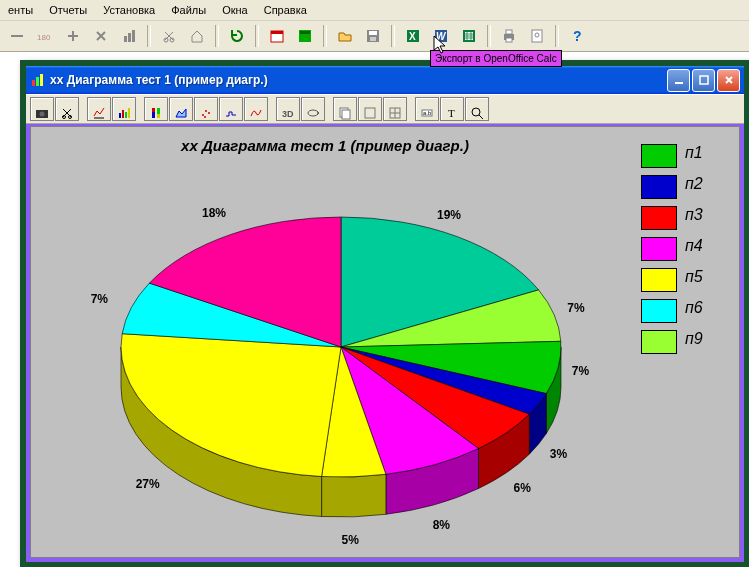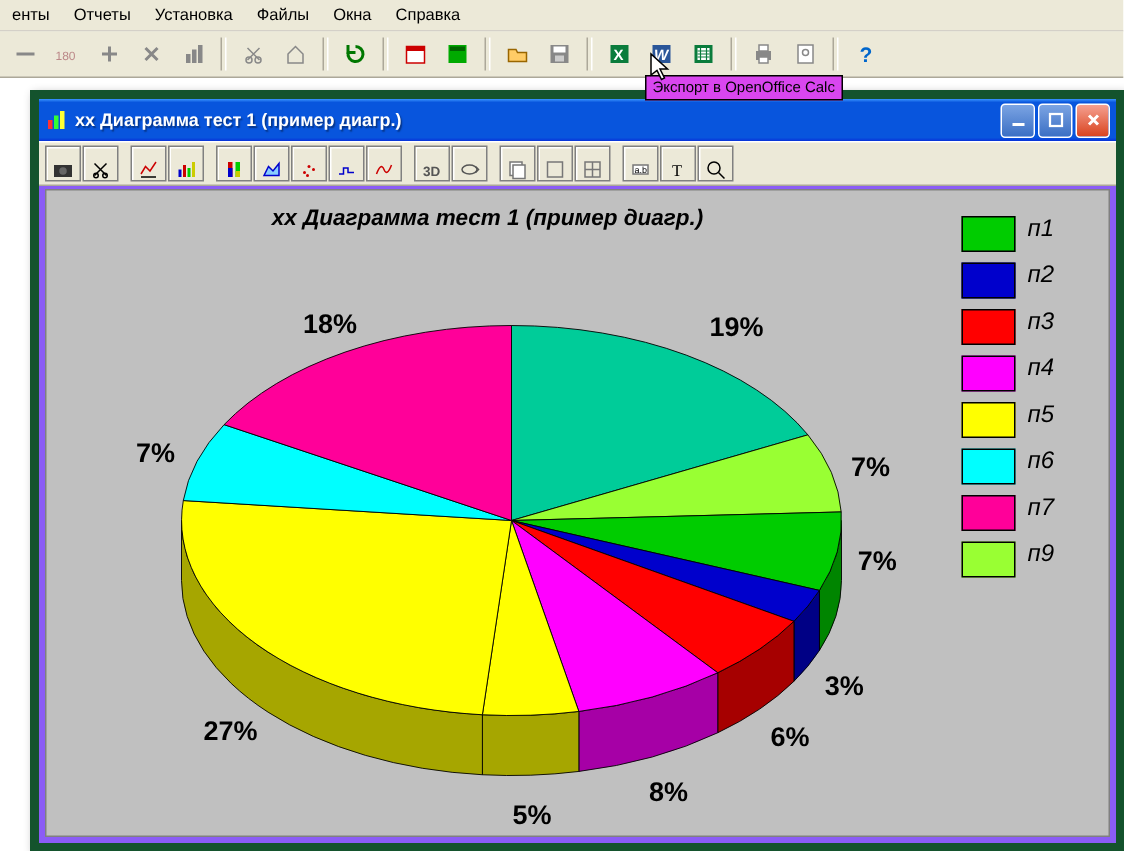--- a/index.html
+++ b/index.html
@@ -26,21 +26,21 @@
   .csep{width:6px}
   
   .plot{position:absolute;left:4px;top:60px;right:4px;bottom:4px;background:#c0c0c0;border:1px solid #808080}
   .charttitle{position:absolute;left:0;right:120px;top:10px;text-align:center;font-weight:bold;font-style:italic;font-size:15px}
   .legend{position:absolute;right:8px;top:10px;width:90px}
   .legrow{display:flex;margin:7px 0}
   .legsw{width:34px;height:22px;border:1px solid #000;margin-right:8px}
   .leglab{font-style:italic;font-size:16px}
   
   .piewrap{position:absolute;left:40px;top:50px;width:520px;height:360px}
-  .pielabel{position:absolute;font-weight:bold;font-size:18px}
+  .pielabel{position:absolute;font-weight:bold;font-size:12px}
   svg{overflow:visible}
 </style>
 </head>
 <body>
 
 <div class="menubar">
   <span>енты</span>
   <span>Отчеты</span>
   <span>Установка</span>
   <span>Файлы</span>
@@ -327,24 +327,20 @@
           <div class="legsw" style="background: rgb(255, 0, 255);"></div>
           <div class="leglab">п4</div>
         </div>
         <div class="legrow">
           <div class="legsw" style="background: rgb(255, 255, 0);"></div>
           <div class="leglab">п5</div>
         </div>
         <div class="legrow">
           <div class="legsw" style="background: rgb(0, 255, 255);"></div>
           <div class="leglab">п6</div>
-        </div>
-        <div class="legrow">
-          <div class="legsw" style="background: rgb(255, 0, 153);"></div>
-          <div class="leglab">п7</div>
         </div>
         <div class="legrow">
           <div class="legsw" style="background: rgb(153, 255, 51);"></div>
           <div class="leglab">п9</div>
         </div>
       </div>
 
     <div class="piewrap">
       <svg id="pieSvg" width="520" height="360">
           <g>
@@ -362,21 +358,21 @@
             <path d="M 270 170 L 475.3 216.6 A 220 130 0 0 1 458.3 237.2 Z" fill="#0000cc" stroke="#000" stroke-width="0.6"></path>
             <path d="M 270 170 L 458.3 237.2 A 220 130 0 0 1 407.5 271.5 Z" fill="#ff0000" stroke="#000" stroke-width="0.6"></path>
             <path d="M 270 170 L 407.5 271.5 A 220 130 0 0 1 314.9 297.3 Z" fill="#ff00ff" stroke="#000" stroke-width="0.6"></path>
             <path d="M 270 170 L 314.9 297.3 A 220 130 0 0 1 250.6 299.5 Z" fill="#ffff00" stroke="#000" stroke-width="0.6"></path>
             <path d="M 270 170 L 250.6 299.5 A 220 130 0 0 1 51.2 156.7 Z" fill="#ffff00" stroke="#000" stroke-width="0.6"></path>
             <path d="M 270 170 L 51.2 156.7 A 220 130 0 0 1 78.4 106.1 Z" fill="#00ffff" stroke="#000" stroke-width="0.6"></path>
             <path d="M 270 170 L 78.4 106.1 A 220 130 0 0 1 270.0 40.0 Z" fill="#ff0099" stroke="#000" stroke-width="0.6"></path>
           </g>
         </svg>
       <div id="pieLabels">
-          <div class="pielabel" style="left: 402px; top: 31.3px;">19%</div>
+          <div class="pielabel" style="left: 366px; top: 31.3px;">19%</div>
           <div class="pielabel" style="left: 496.3px; top: 124px;">7%</div>
           <div class="pielabel" style="left: 500.8px; top: 186.8px;">7%</div>
           <div class="pielabel" style="left: 478.8px; top: 269.7px;">3%</div>
           <div class="pielabel" style="left: 442.6px; top: 303.5px;">6%</div>
           <div class="pielabel" style="left: 361.7px; top: 341.3px;">8%</div>
           <div class="pielabel" style="left: 270.6px; top: 355.7px;">5%</div>
           <div class="pielabel" style="left: 64.7px; top: 300px;">27%</div>
           <div class="pielabel" style="left: 19.7px; top: 115.3px;">7%</div>
           <div class="pielabel" style="left: 131px; top: 29px;">18%</div>
         </div>

